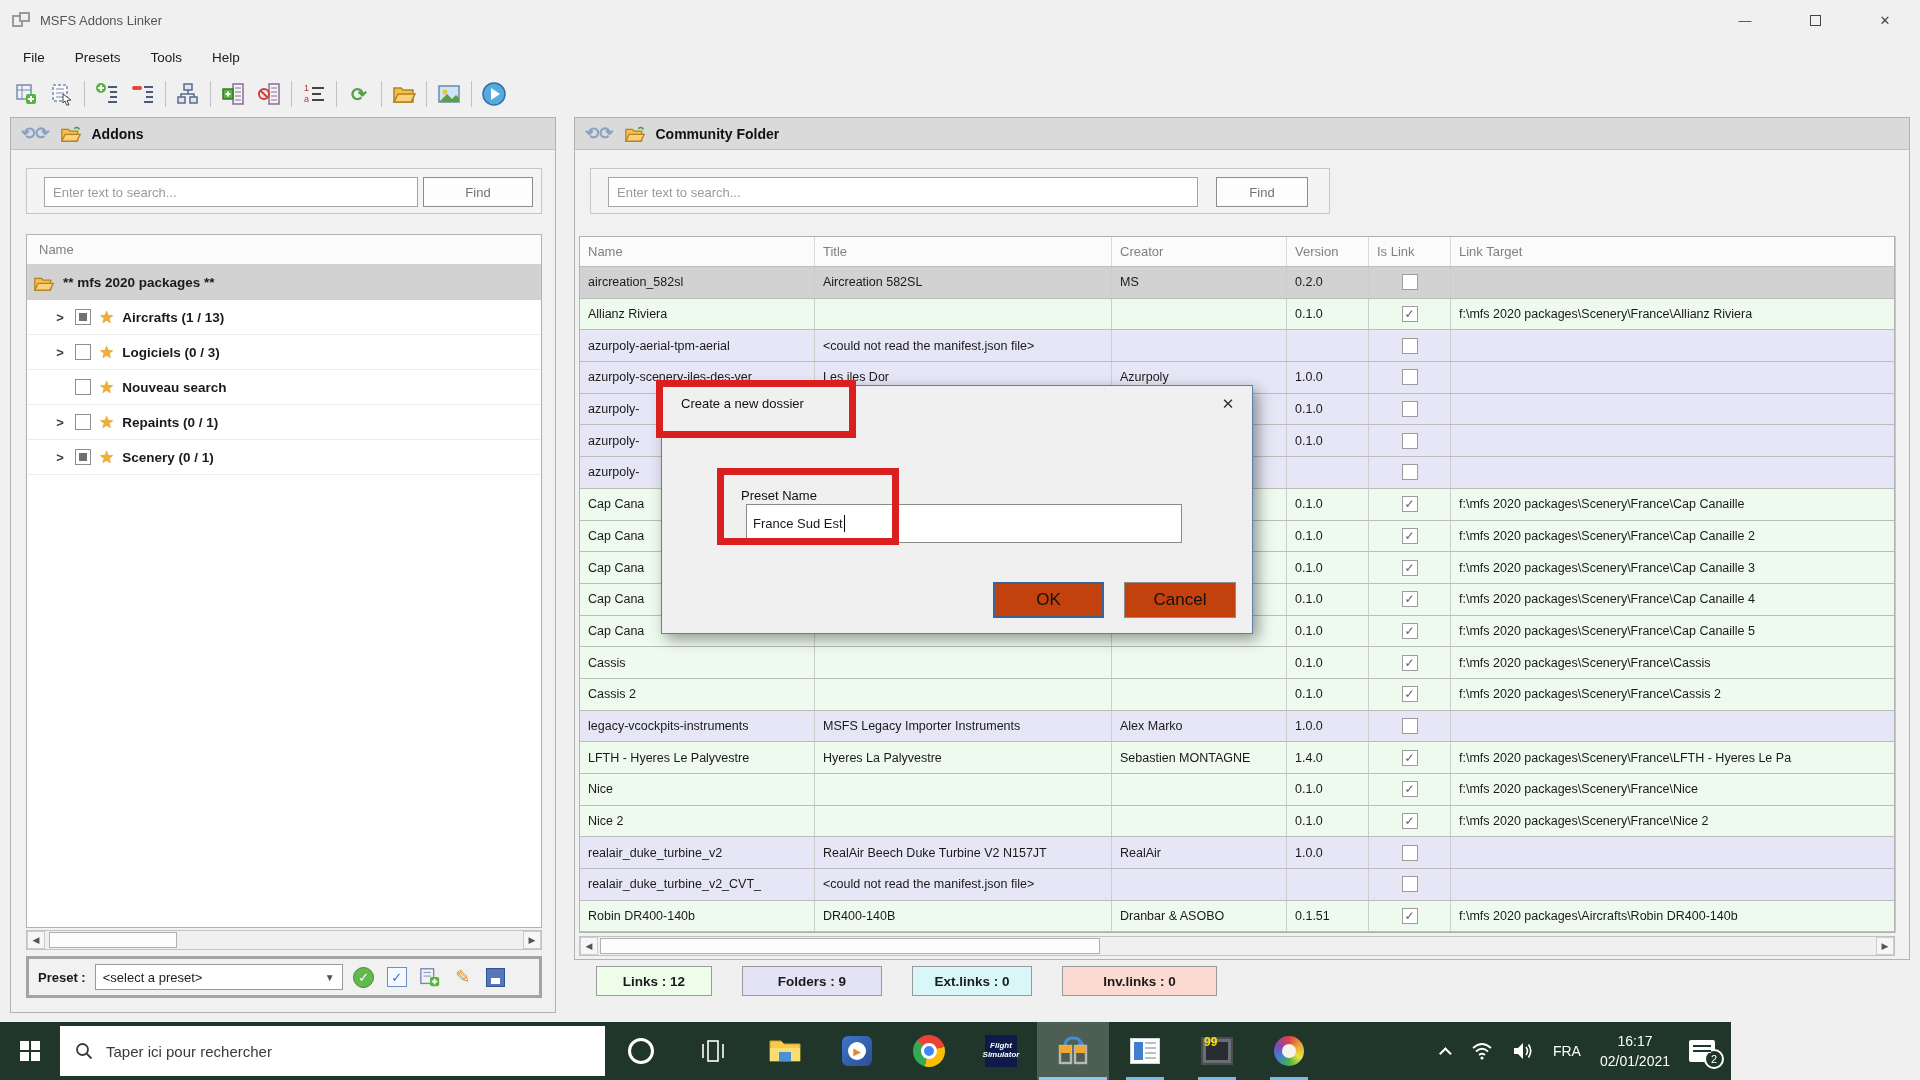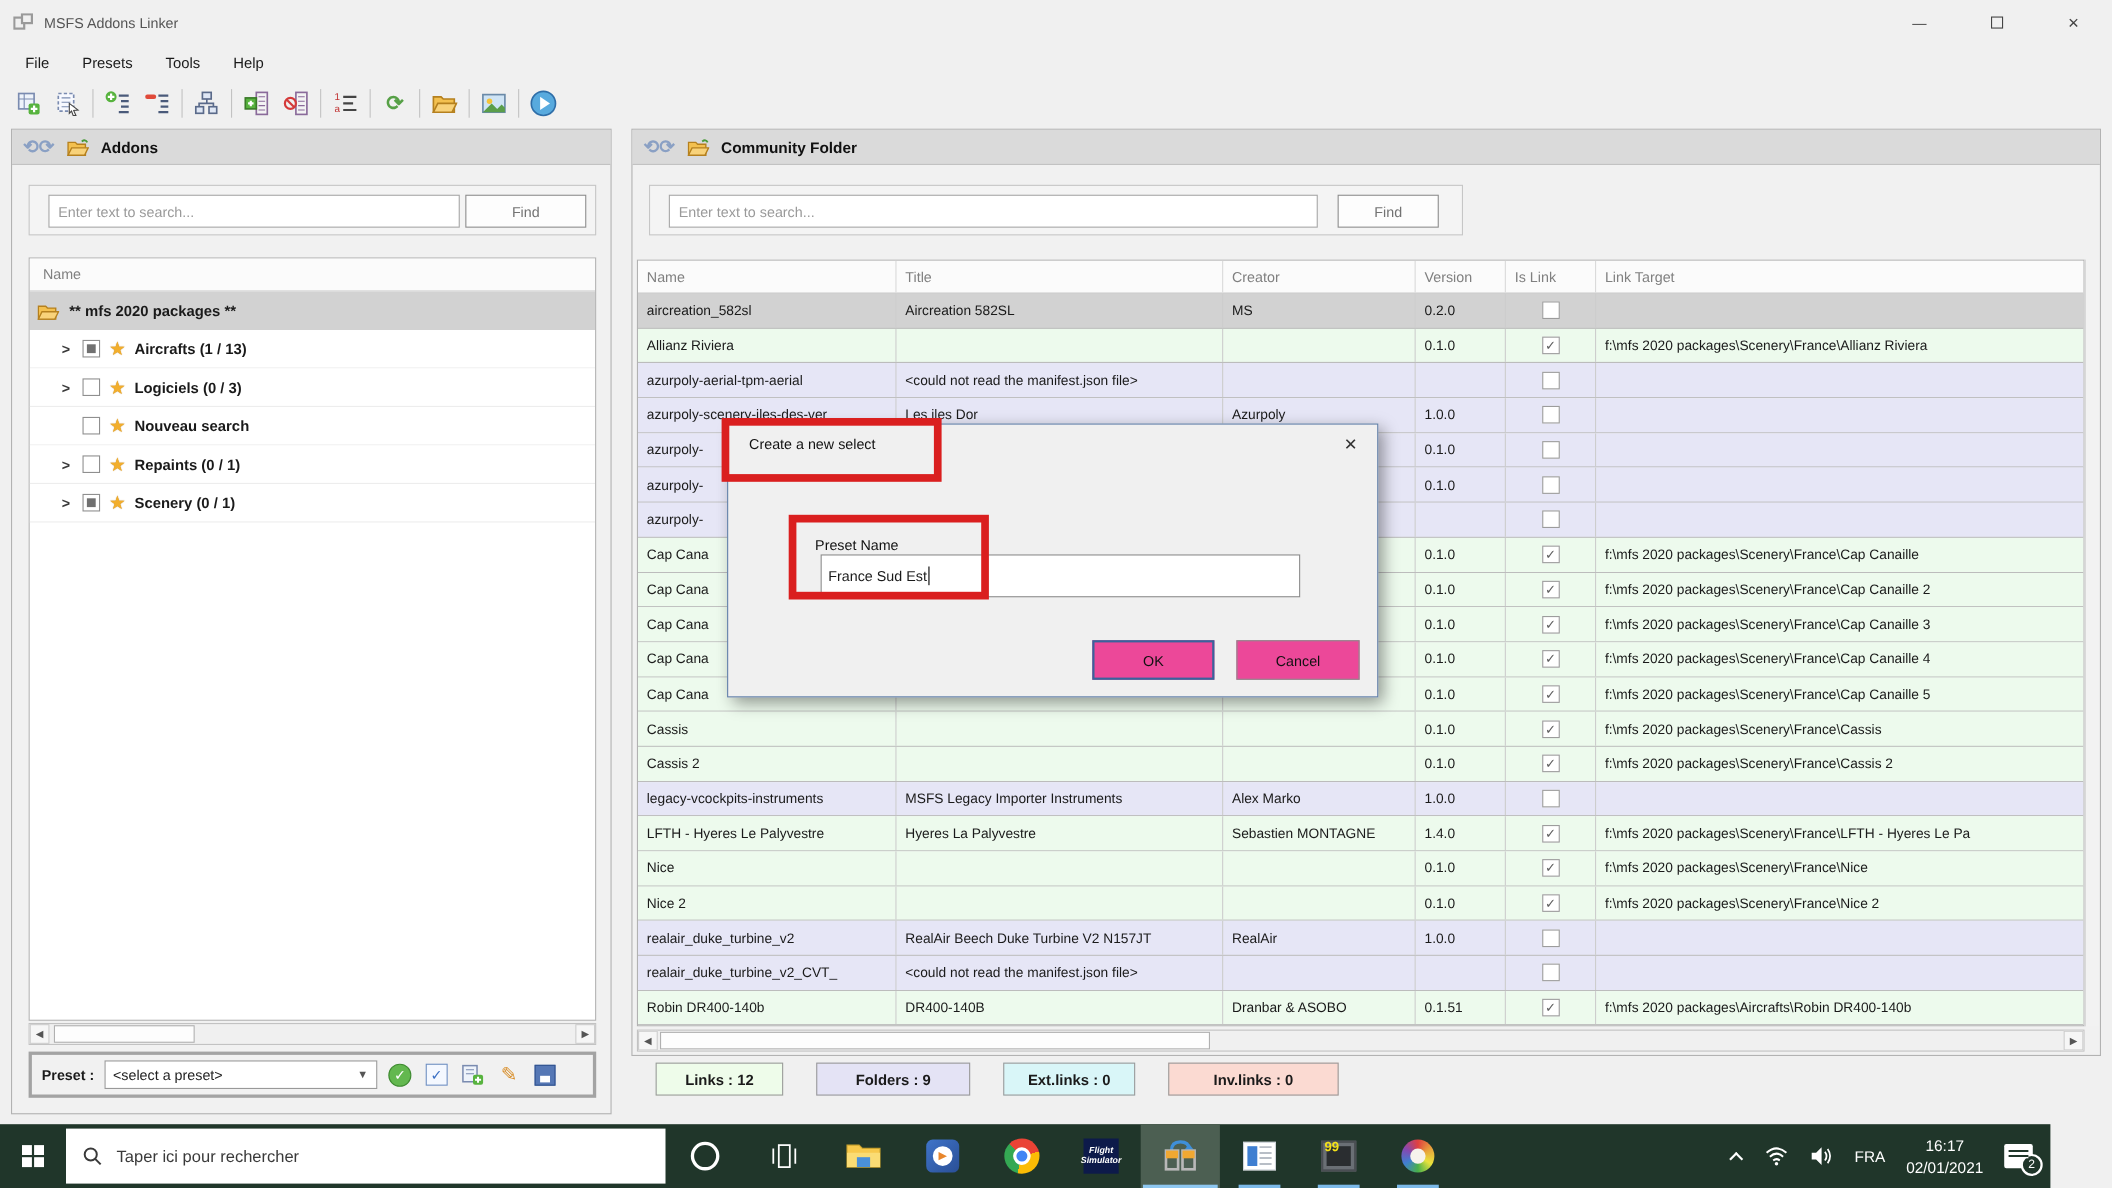--- a/index.html
+++ b/index.html
@@ -84,30 +84,30 @@
   .b-ext { width:120px; background:#d9f6f8; }
   .b-inv { width:155px; background:#fbdad2; }
 
   
   .dialog { position:absolute; left:661px; top:385px; width:592px; height:249px; background:#f0f0f0; border:1px solid #5f7ea8; box-shadow:5px 5px 14px rgba(0,0,0,0.4); z-index:10; }
   .dialog-titlebar { height:34px; display:flex; align-items:center; padding-left:19px; font-size:13px; color:#111; }
   .dialog-close { position:absolute; right:13px; top:8px; font-size:15px; color:#333; width:22px; height:20px; display:flex; align-items:center; justify-content:center; }
   .dialog-label { position:absolute; left:79px; top:102px; font-size:13px; color:#111; }
   .dialog-input { position:absolute; left:84px; top:118px; width:436px; height:39px; border:1px solid #8a8a8a; background:#fff; display:flex; align-items:center; padding-left:6px; font-size:13px; }
   .caret { display:inline-block; width:1px; height:17px; background:#000; margin-left:1px; }
-  .dlg-btn { position:absolute; top:196px; height:36px; background:#ec4899; font-size:13px; display:flex; align-items:center; justify-content:center; color:#111; }
+  .dlg-btn { position:absolute; top:196px; height:36px; background:#c2410c; font-size:17px; display:flex; align-items:center; justify-content:center; color:#111; }
   .ok-btn { left:331px; width:111px; border:2px solid #39639c; }
   .cancel-btn { left:462px; width:112px; border:1px solid #8c8c8c; }
 
   .red-rect { position:absolute; border:7px solid #da1f1f; z-index:20; }
   #red-rect-title { left:656px; top:380px; width:200px; height:58px; }
   #red-rect-field { left:717px; top:468px; width:182px; height:77px; }
 
   
-  .taskbar { position:absolute; left:0; bottom:0; width:1864px; height:58px; background:#20362a; display:flex; align-items:center; z-index:30; }
+  .taskbar { position:absolute; left:0; bottom:0; width:1731px; height:58px; background:#20362a; display:flex; align-items:center; z-index:30; }
   .start-btn { width:60px; height:58px; display:flex; align-items:center; justify-content:center; }
   .win-logo { display:grid; grid-template-columns:9px 9px; grid-template-rows:9px 9px; gap:2px; }
   .win-logo span { background:#fff; }
   .tb-search { width:545px; height:50px; background:#fff; display:flex; align-items:center; gap:13px; padding-left:15px; font-size:15px; color:#3a3a3a; }
   .tb-cell { width:72px; height:58px; display:flex; align-items:center; justify-content:center; position:relative; flex:none; }
   .tb-cell.active { background:#4c5f52; }
   .tb-underline { position:absolute; bottom:0; left:17px; right:17px; height:3px; background:#7cb9e8; }
   .tb-cell.active .tb-underline { left:2px; right:2px; background:#8ec7f0; }
   .cortana-ring { width:26px; height:26px; border:3px solid #fff; border-radius:50%; }
   .chrome-ball { width:32px; height:32px; border-radius:50%; background:conic-gradient(from -45deg,#ea4335 0 120deg,#fbbc05 120deg 240deg,#34a853 240deg 360deg); position:relative; }
@@ -616,21 +616,21 @@
 </div>
 
 <div class="badges">
   <div class="badge b-links">Links : 12</div>
   <div class="badge b-folders">Folders : 9</div>
   <div class="badge b-ext">Ext.links : 0</div>
   <div class="badge b-inv">Inv.links : 0</div>
 </div>
 
 <div class="dialog">
-  <div class="dialog-titlebar">Create a new select</div>
+  <div class="dialog-titlebar">Create a new dossier</div>
   <div class="dialog-close">✕</div>
   <div class="dialog-label">Preset Name</div>
   <div class="dialog-input">
     <span>France Sud Est</span>
       <span class="caret"></span>
   </div>
   <div class="dlg-btn ok-btn">OK</div>
   <div class="dlg-btn cancel-btn">Cancel</div>
 </div>
 

